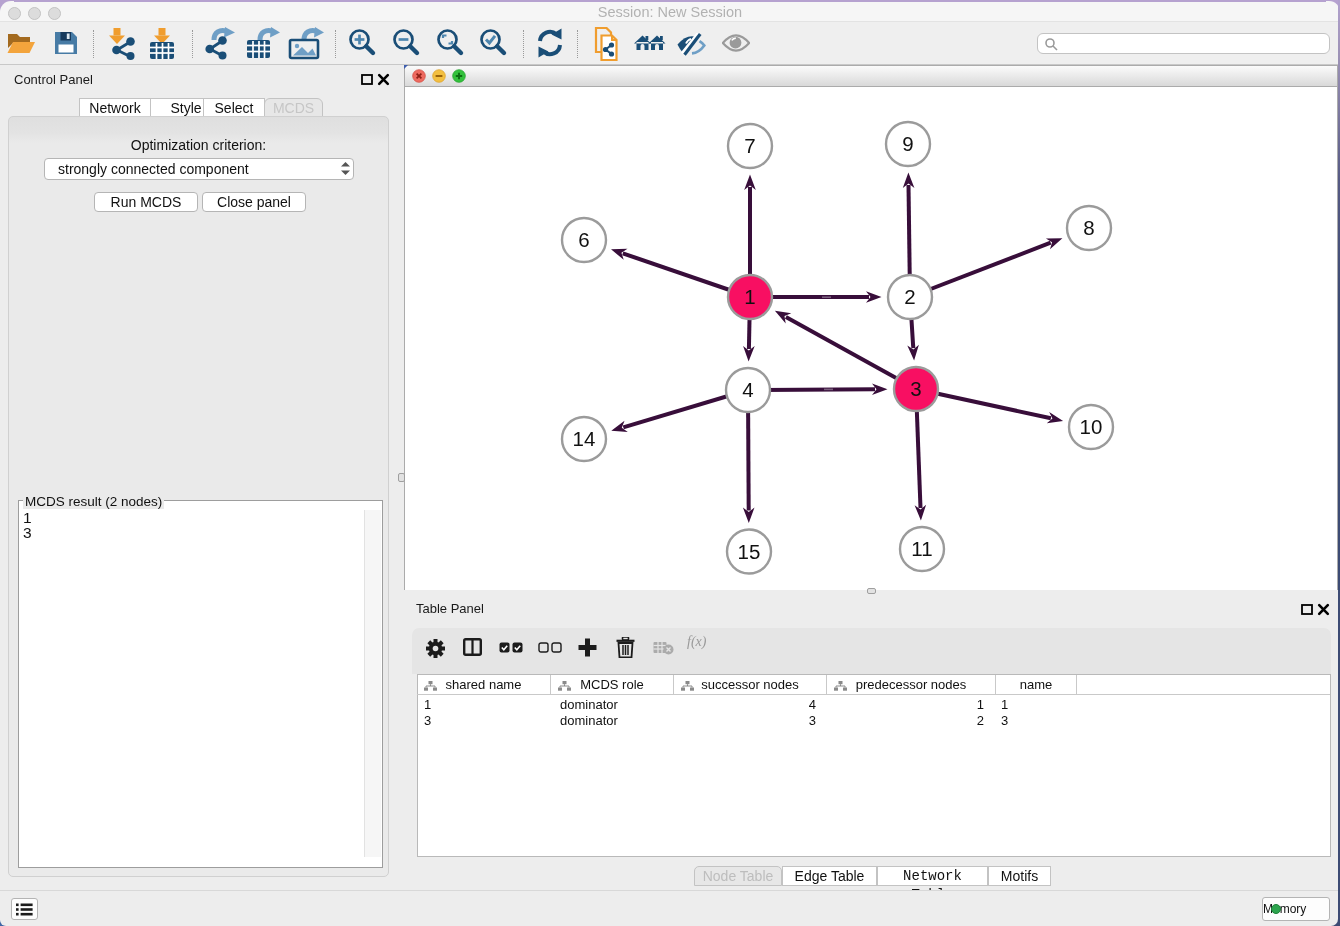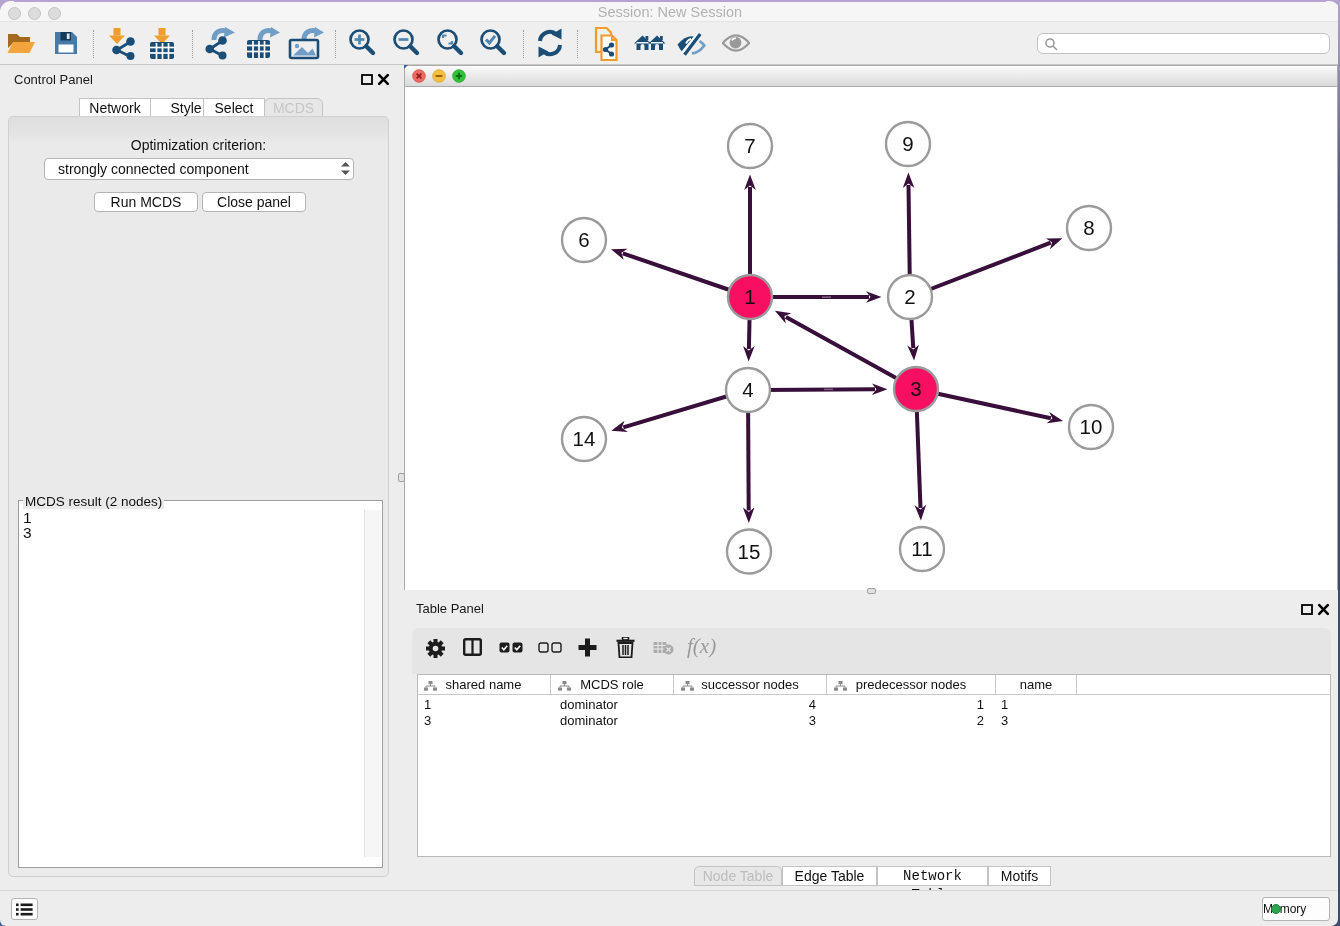--- a/index.html
+++ b/index.html
@@ -334,21 +334,21 @@
     <rect x="0.5" y="1" width="13" height="11" rx="1" fill="#ababab"></rect>
 <g stroke="#e5e5e5" stroke-width="1.2">
       <line x1="0.5" y1="4.5" x2="13.5" y2="4.5"></line>
       <line x1="0.5" y1="8" x2="13.5" y2="8"></line>
       <line x1="5" y1="1" x2="5" y2="12"></line>
       <line x1="9" y1="1" x2="9" y2="12"></line>
     </g>
 <circle cx="15.5" cy="8.5" r="5" fill="#ababab"></circle>
     <path d="M13.5 6.5 l4 4 M17.5 6.5 l-4 4" stroke="#e5e5e5" stroke-width="1.4"></path>
   </svg>
-<div class="abs" style="left:687px;top:634px;font-family:'Liberation Serif',serif;font-style:italic;font-size:21px;color:#9a9a9a;">f(x)</div>
+<div class="abs" style="left:687px;top:634px;font-family:'Liberation Serif',serif;font-style:italic;font-size:14px;color:#9a9a9a;">f(x)</div>
 <div class="abs th" style="left:417px;top:675px;width:134px;">shared name</div>
 <svg class="abs" style="left:424px;top:681px;" width="13" height="10" viewBox="0 0 13 10">
     <g fill="#8a8a8a">
       <rect x="4.5" y="0" width="4" height="3.2"></rect>
       <rect x="0" y="6.5" width="4" height="3.2"></rect>
       <rect x="9" y="6.5" width="4" height="3.2"></rect>
     </g>
     <g stroke="#8a8a8a" stroke-width="1">
       <path d="M6.5 3.2 V5 M2 6.5 V5 H11 V6.5" fill="none"></path>
     </g>

